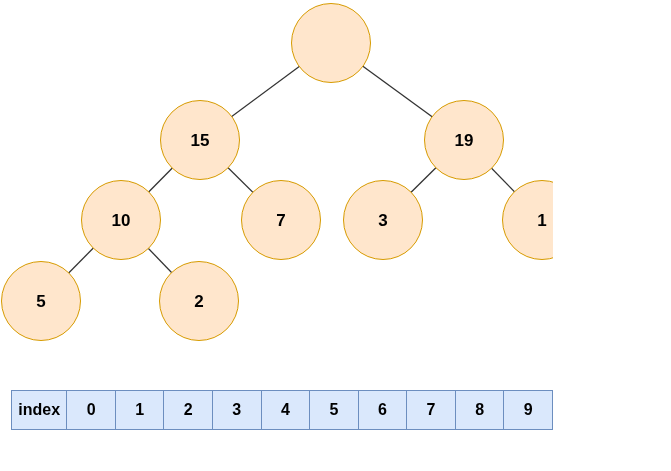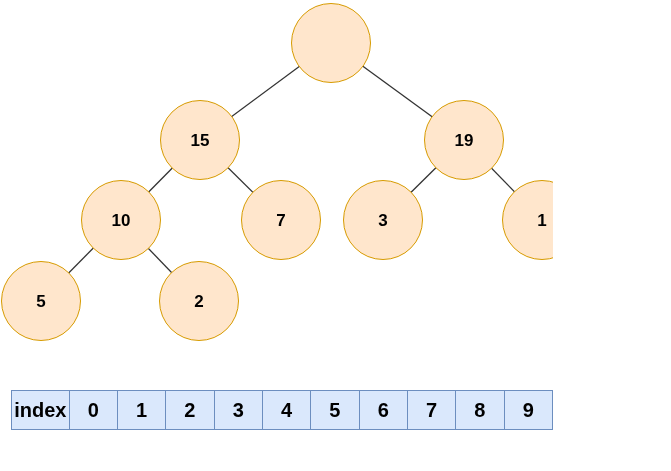--- a/index.html
+++ b/index.html
@@ -44,21 +44,21 @@
     table-layout: fixed;
   }
   table.array-table td, table.array-table th {
     border: 1px solid var(--table-stroke, #6C8EBF);
     background: var(--table-fill, #DAE8FC);
     height: 38px;
     padding: 0;
     text-align: center;
     vertical-align: middle;
     font-weight: bold;
-    font-size: 20px;
+    font-size: 16px;
     color: var(--text-color, #000000);
     overflow: hidden;
   }
 </style>
 </head>
 <body>
 
 <div class="canvas">
   <svg class="edges" xmlns="http://www.w3.org/2000/svg">
       <line x1="331" y1="43" x2="200" y2="140" stroke="#333333" stroke-width="1.3"></line>

